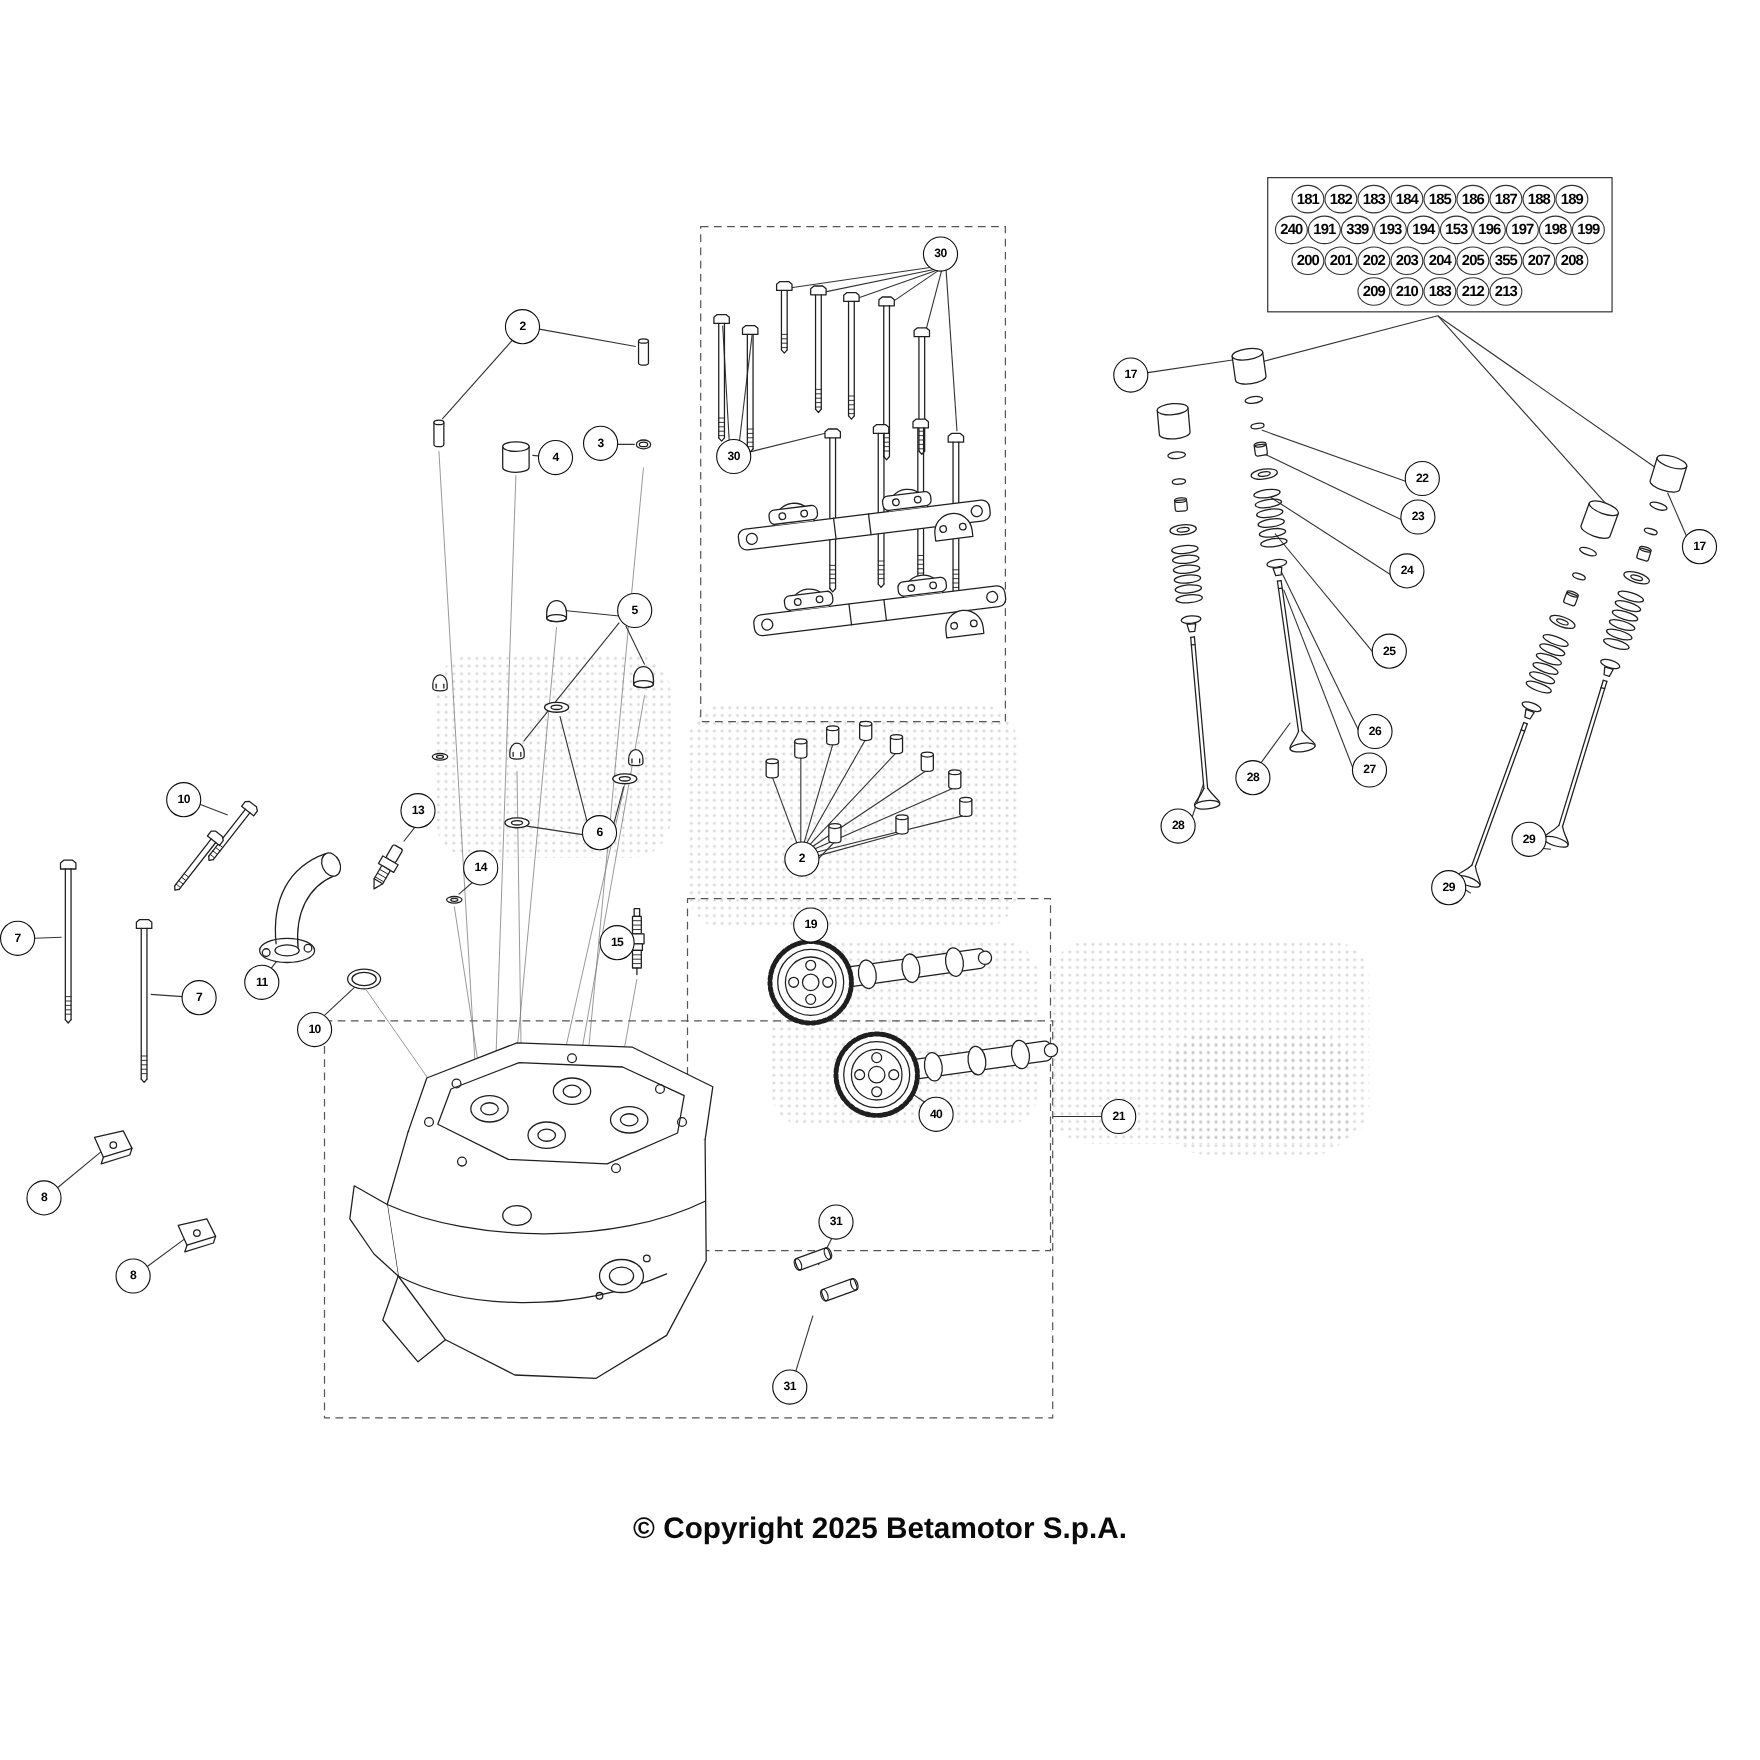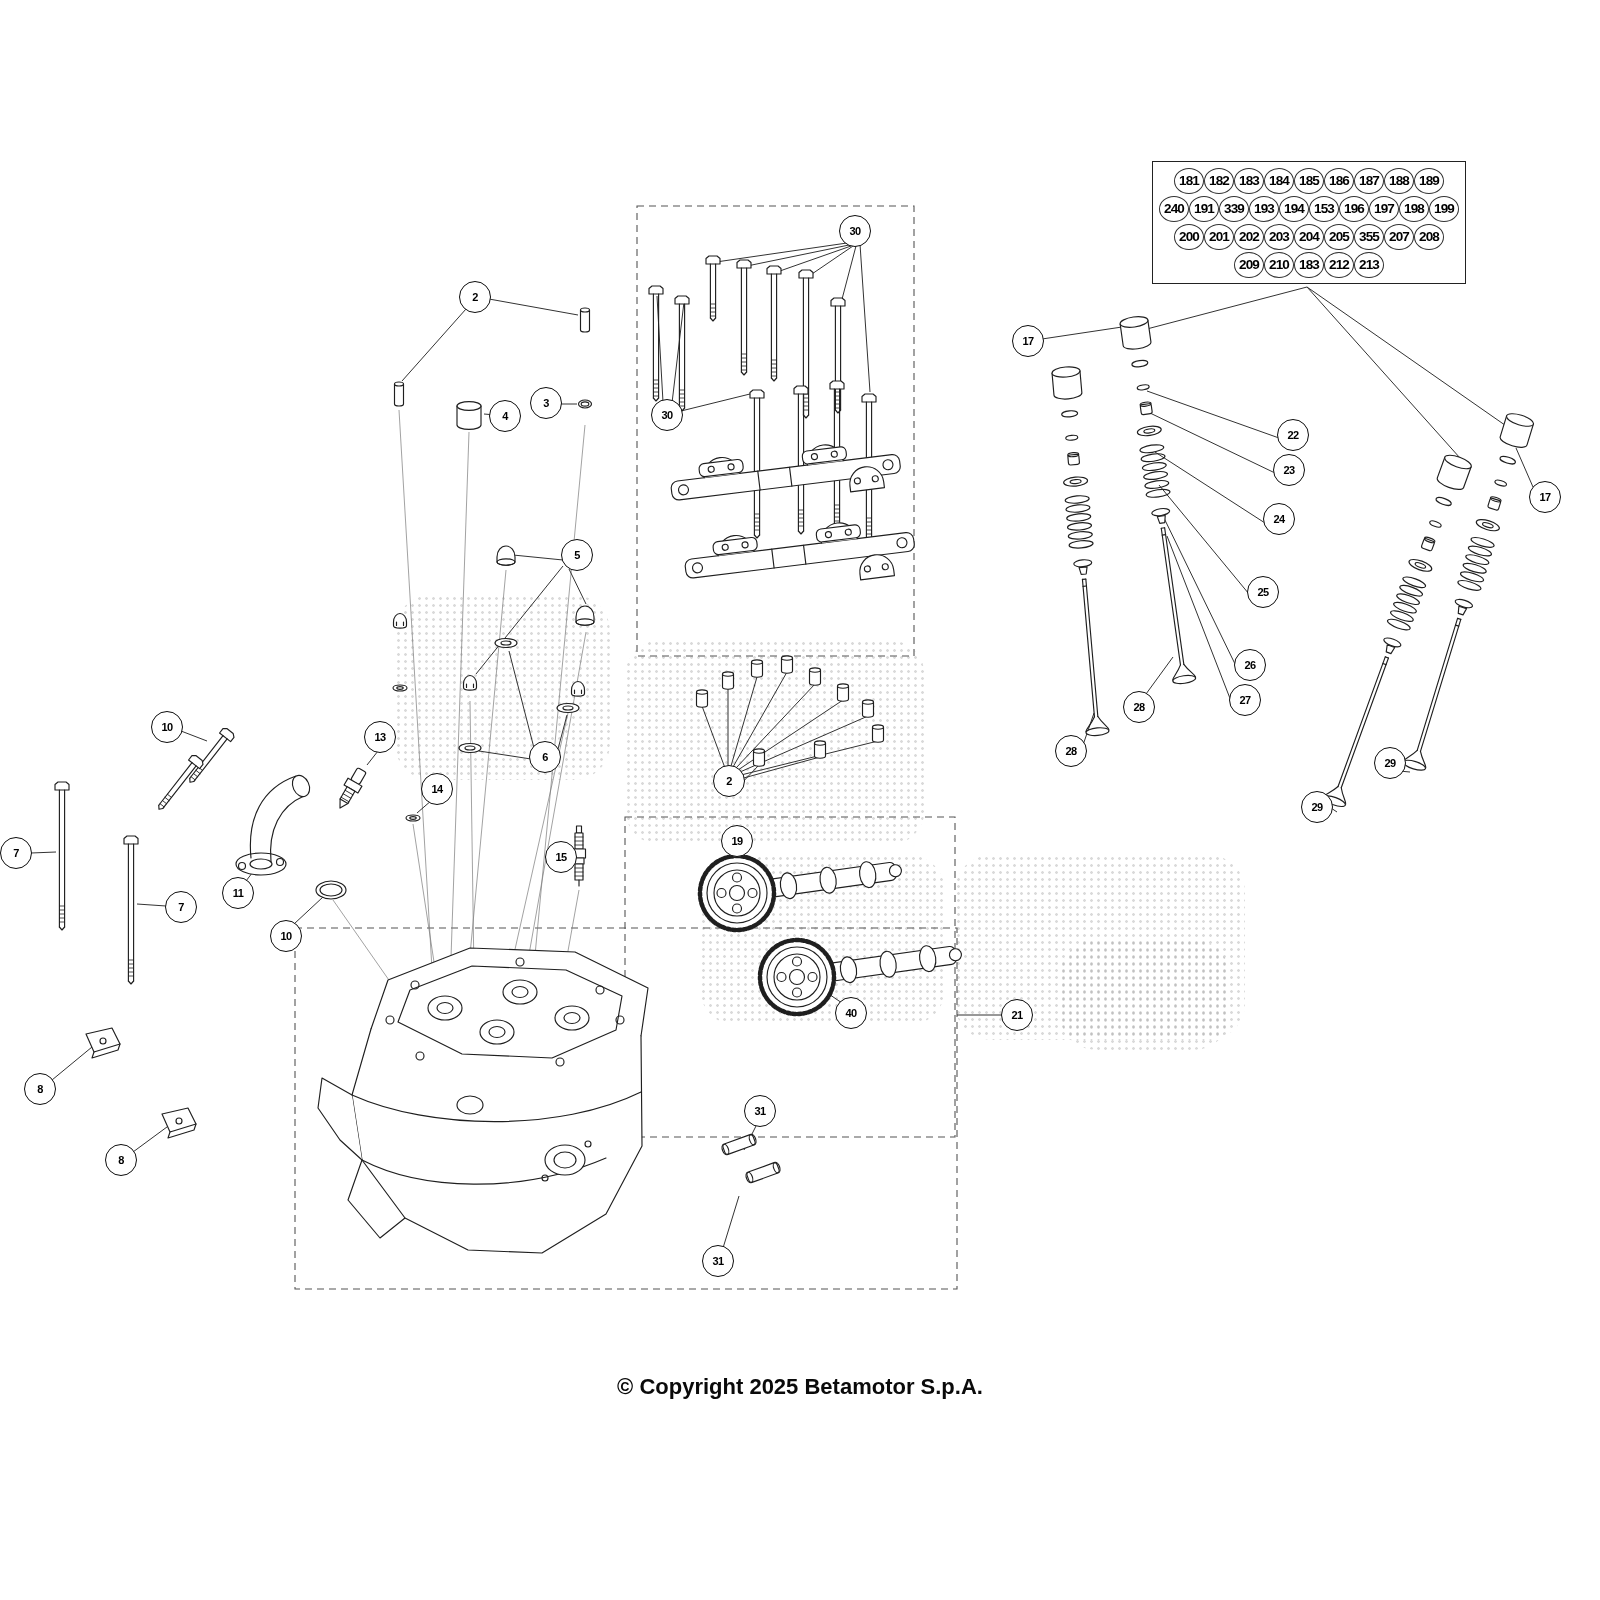--- a/index.html
+++ b/index.html
@@ -37,21 +37,21 @@
   }
   .legend-row{display:flex;justify-content:center;}
   .legend-num{
     flex:0 0 auto;width:30px;height:26px;margin:0.5px 0;
     border:1.2px solid #333;border-radius:50%;box-sizing:border-box;
     display:flex;align-items:center;justify-content:center;
     font-size:13.5px;font-weight:bold;color:#000;letter-spacing:-0.8px;
   }
   .copyright{
     position:absolute;left:0;top:1374px;width:100%;z-index:3;
-    text-align:center;font-size:22px;font-weight:bold;color:#0a0a0a;
+    text-align:center;font-size:27px;font-weight:bold;color:#0a0a0a;
   }
 </style>
 </head>
 <body>
 
 <div class="canvas">
 
   <div class="wm wm1"></div>
   <div class="wm wm2"></div>
   <div class="wm wm3"></div>

